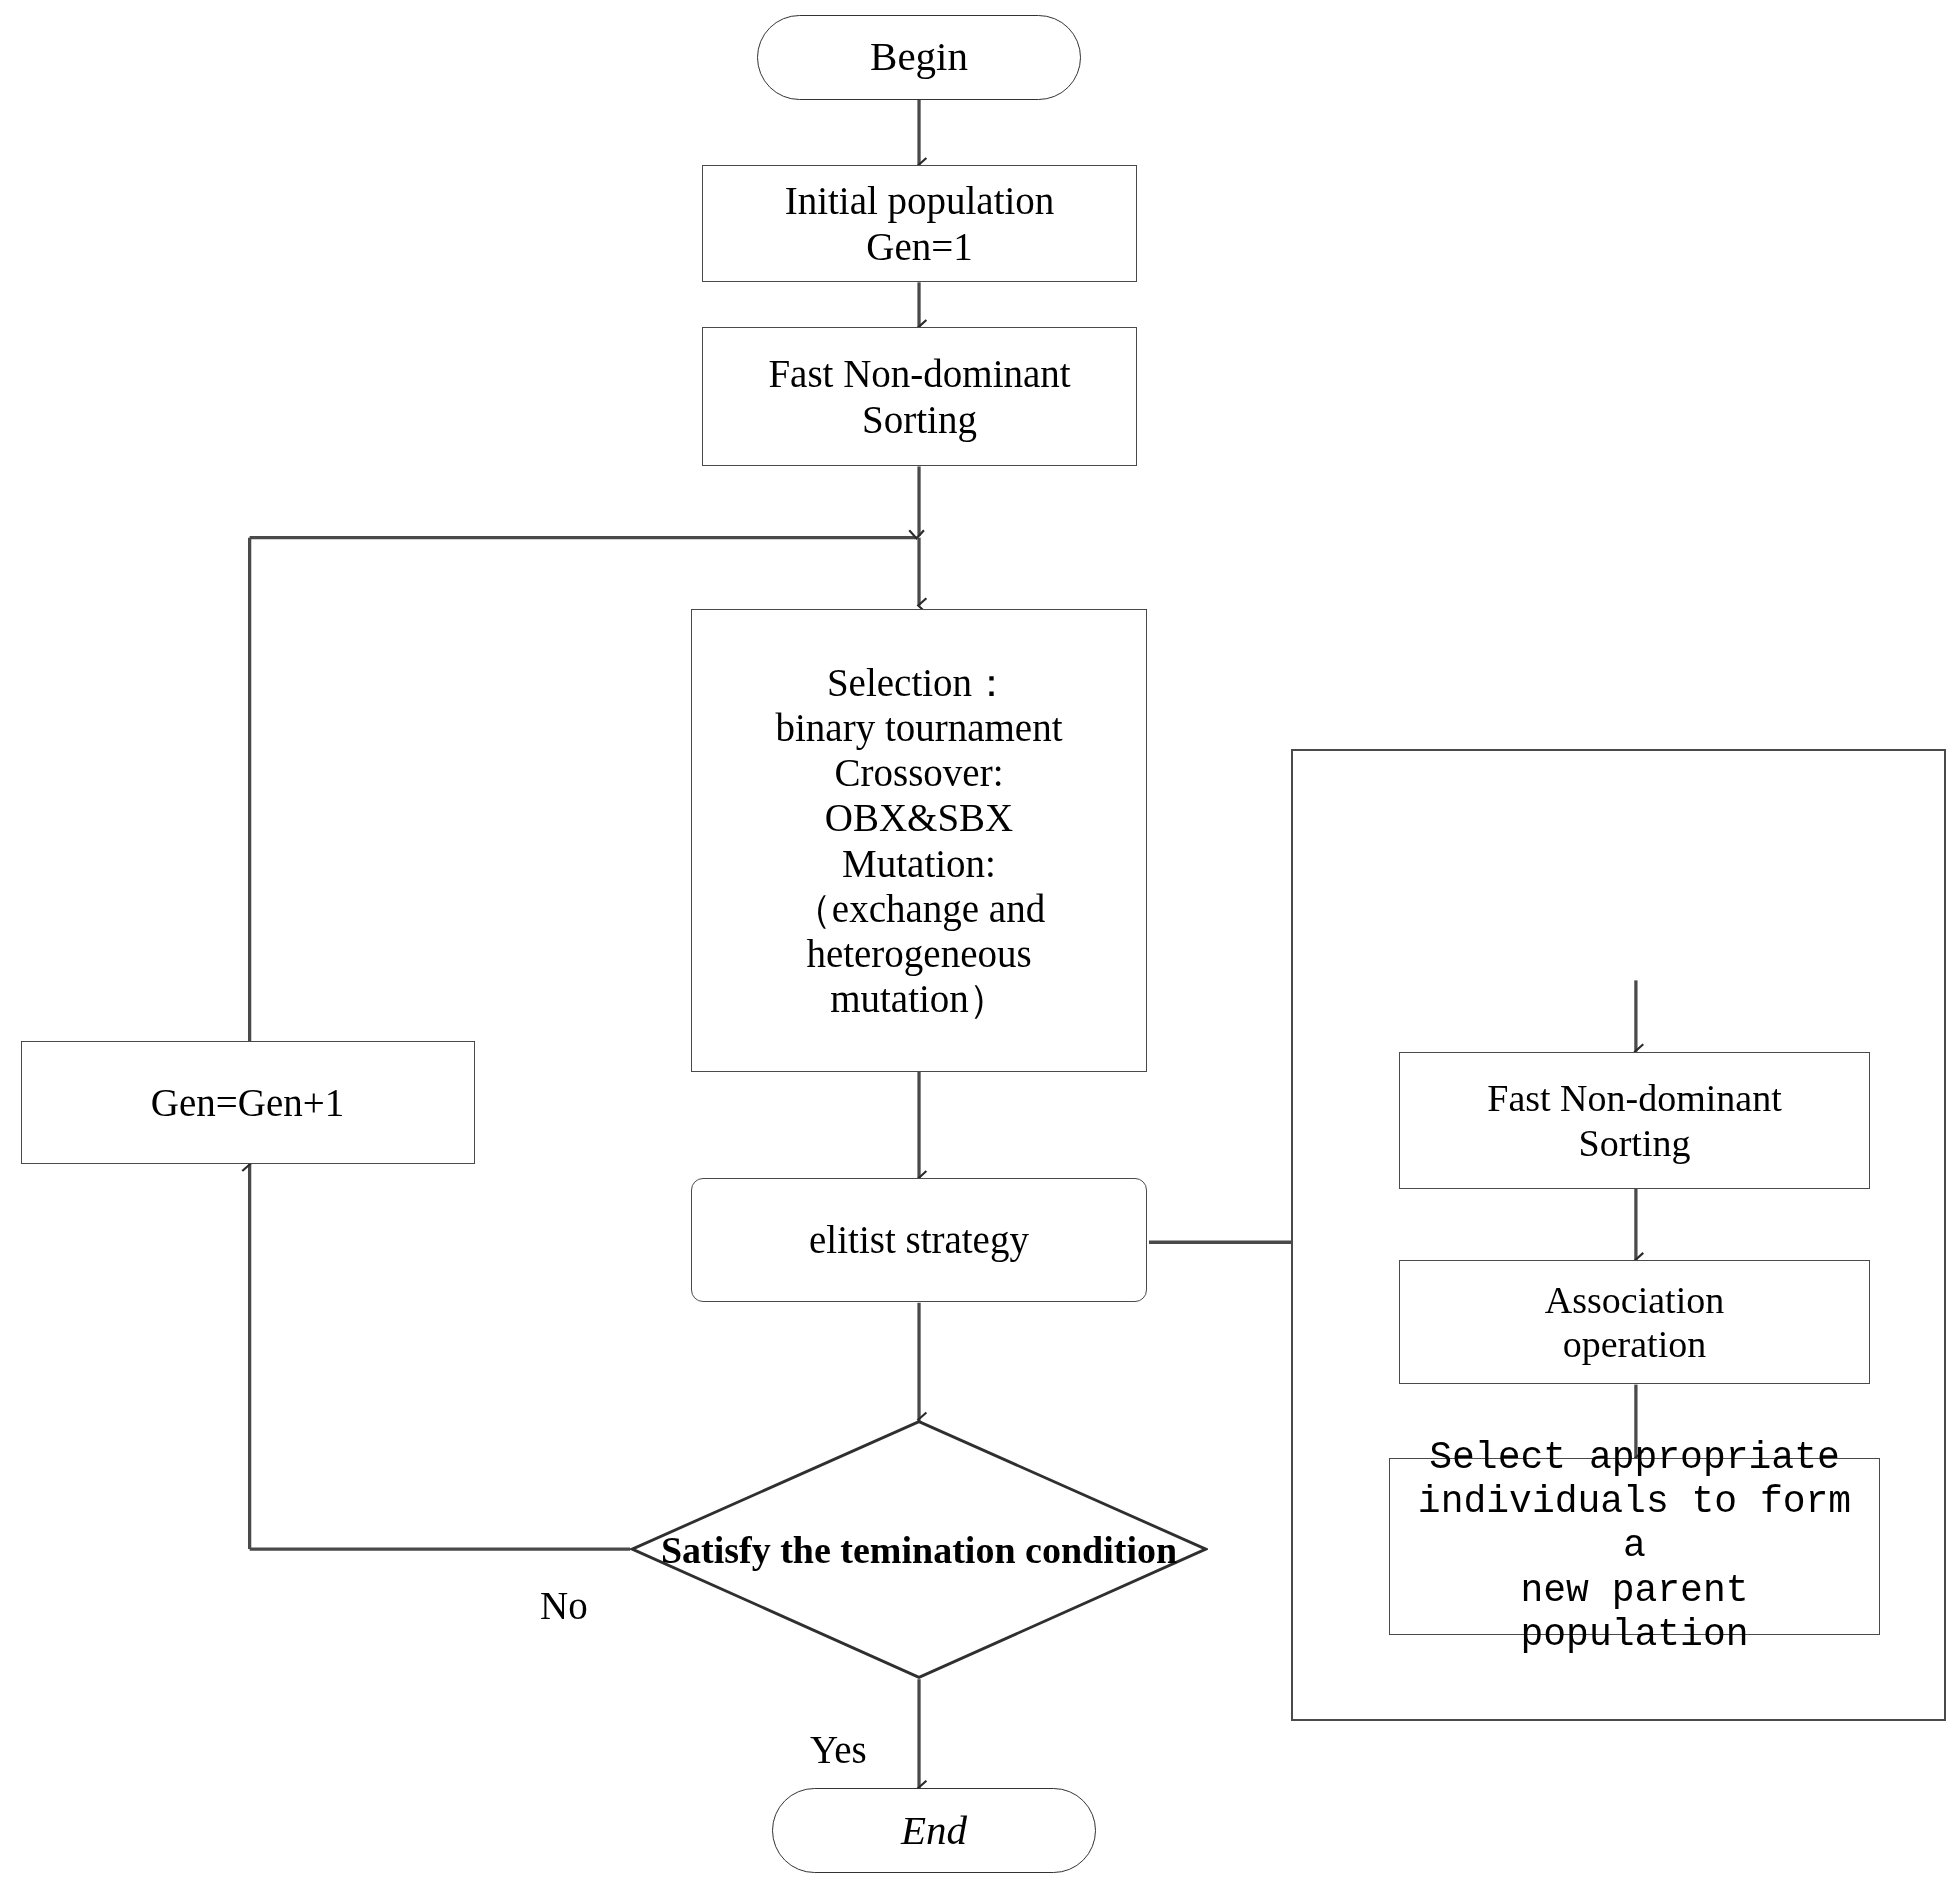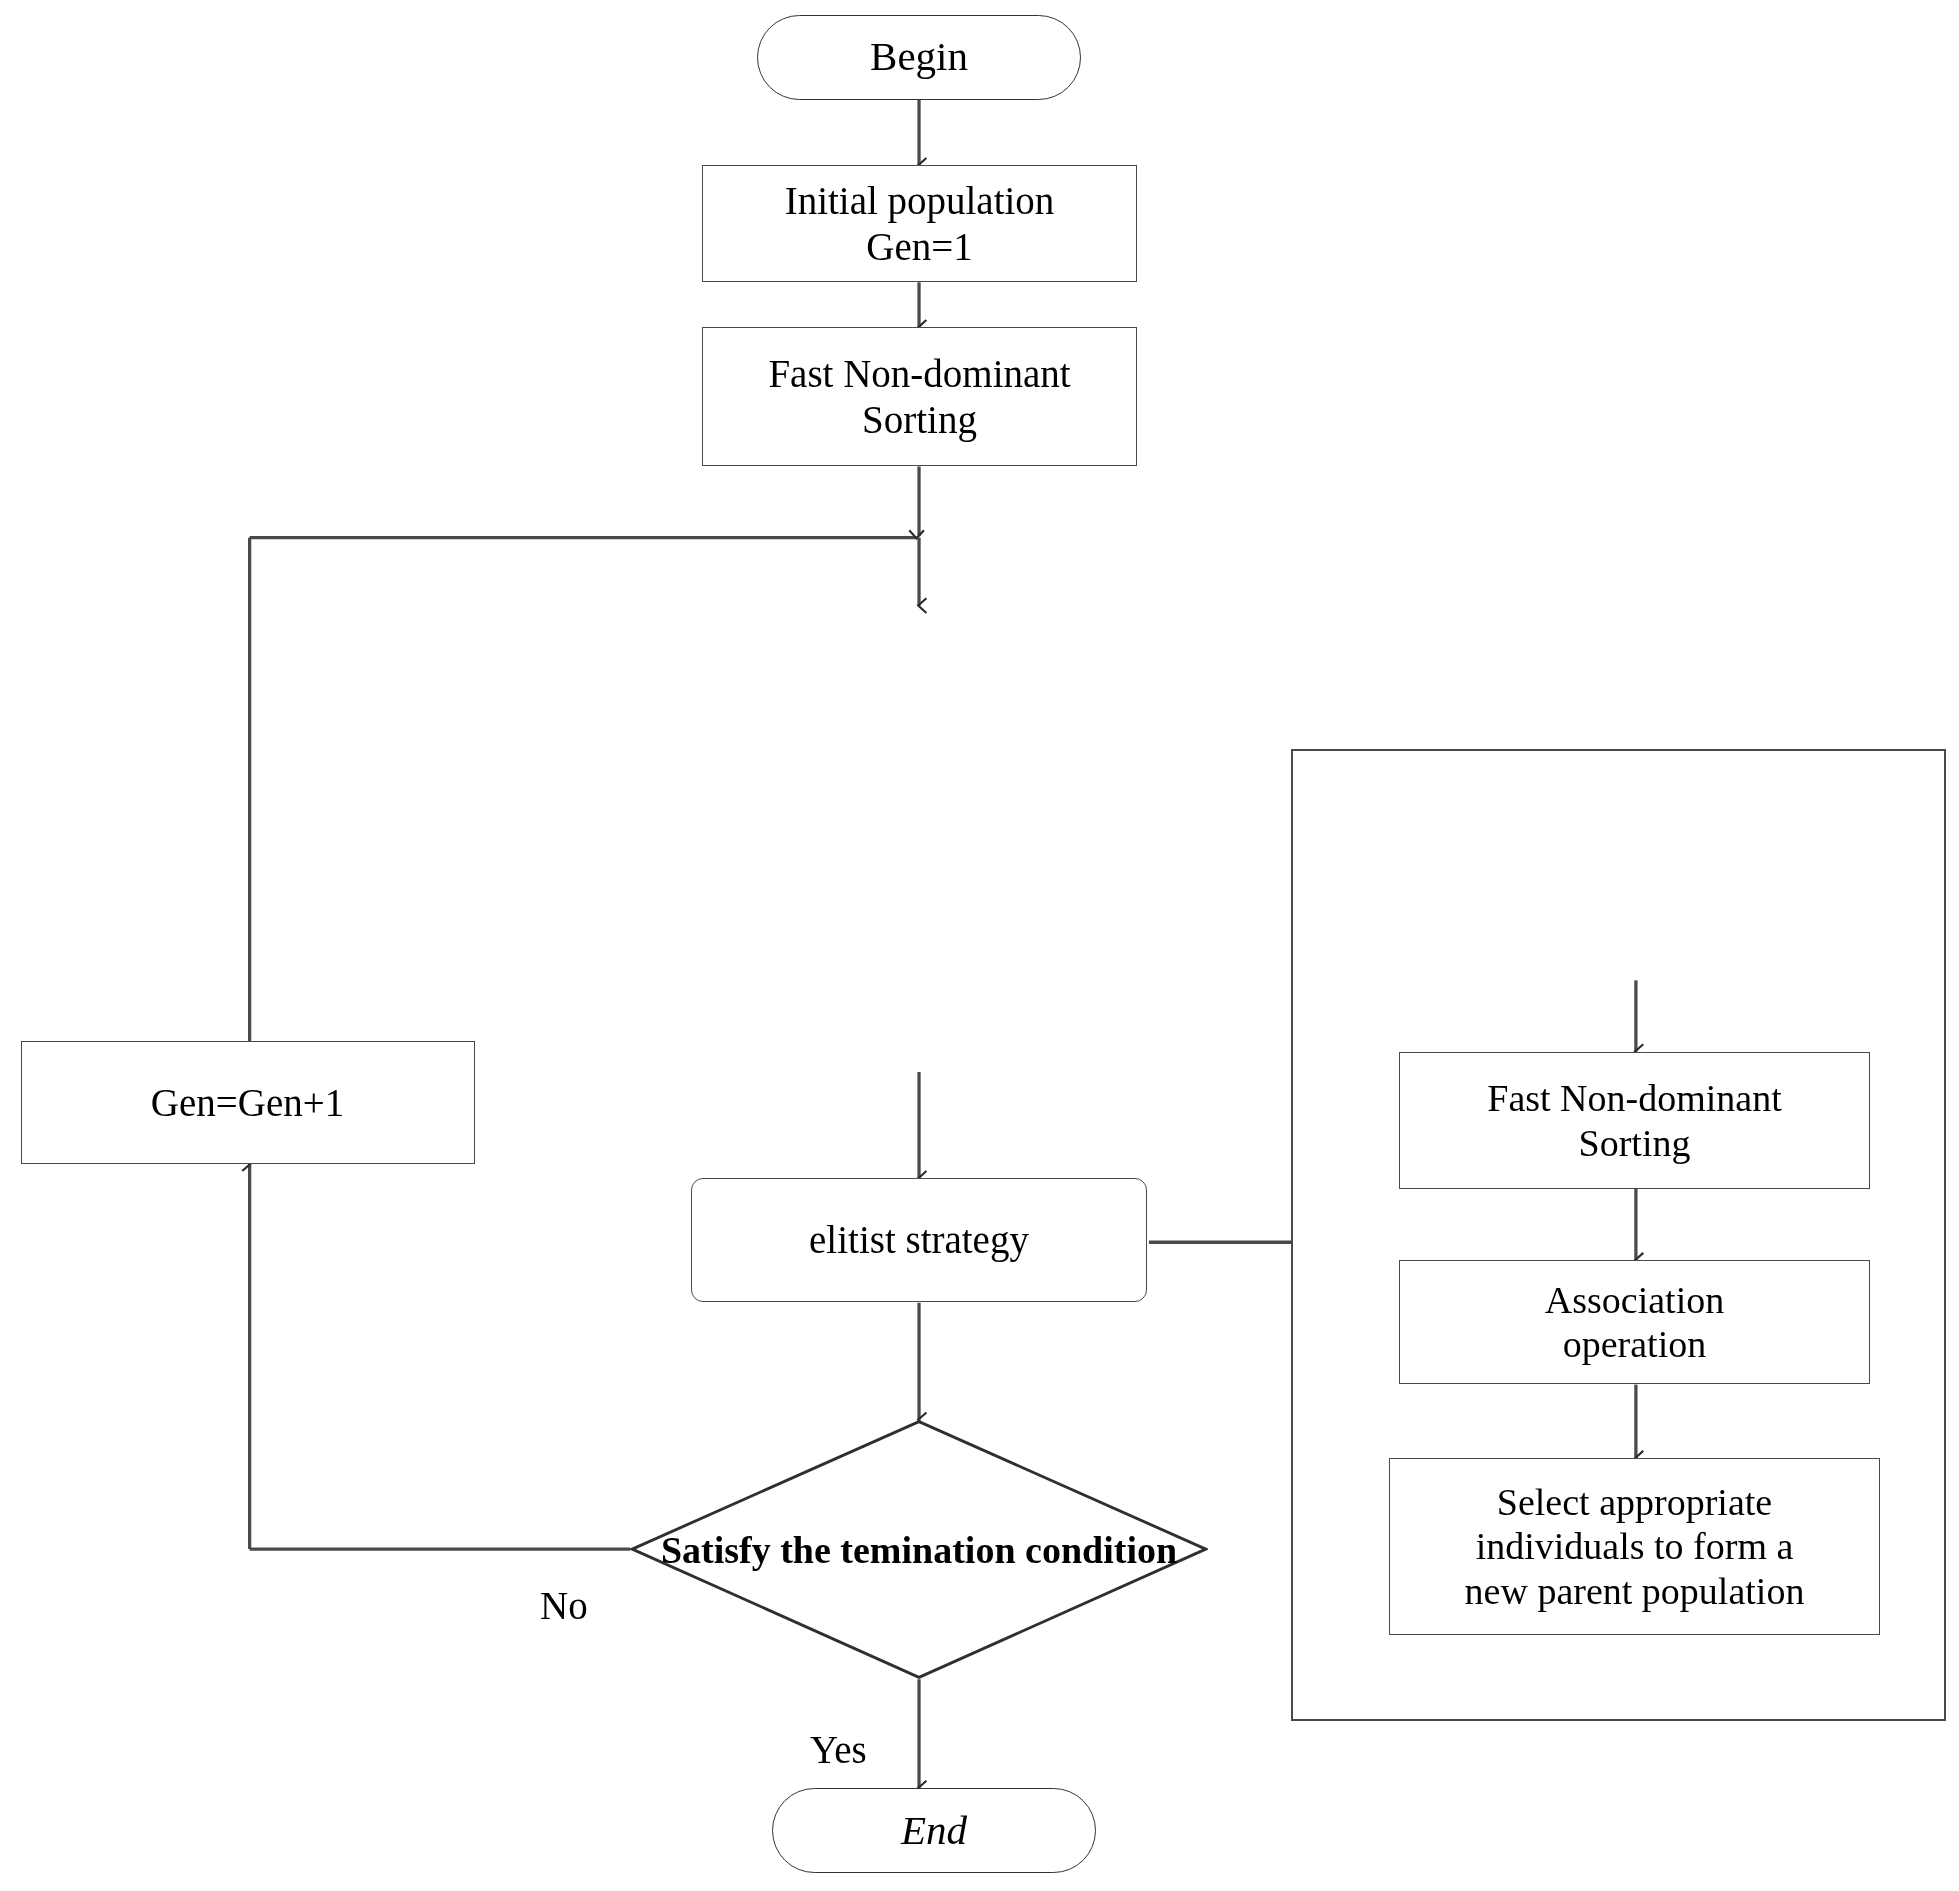--- a/index.html
+++ b/index.html
@@ -119,20 +119,30 @@
   <div class="node proc fs-proc" style="left:702px; top:165px; width:435px; height:117px;">
     <span class="txt">Initial population
 Gen=1</span>
   </div>
 
   <div class="node proc fs-proc" style="left:702px; top:327px; width:435px; height:139px;">
     <span class="txt">Fast Non-dominant
 Sorting</span>
   </div>
 
+  <div class="node proc fs-proc" style="left:691px; top:609px; width:456px; height:463px;">
+    <span class="txt">Selection：
+binary tournament
+Crossover:
+OBX&amp;SBX
+Mutation:
+（exchange and
+heterogeneous
+mutation）</span>
+  </div>
 
   <div class="node proc fs-proc" style="left:691px; top:1178px; width:456px; height:124px;border-radius:12px;">
     <span class="txt">elitist strategy</span>
   </div>
 
   <div style="position:absolute; left:630px; top:1420px; width:578px; height:259px;">
     <svg width="578" height="259" viewBox="0 0 706 317" xmlns="http://www.w3.org/2000/svg" style="position:absolute; left:0; top:0;">
       <polygon points="353,2 704,158 353,315 2,158" fill="#ffffff" stroke="#2f2f2f" stroke-width="3.5"></polygon>
     </svg>
     <div style="position:absolute; left:0; top:0; width:578px; height:259px; display:flex; align-items:center; justify-content:center;">
@@ -153,21 +163,21 @@
   <div class="node proc fs-small" style="left:1399px; top:1052px; width:471px; height:137px;">
     <span class="txt">Fast Non-dominant
 Sorting</span>
   </div>
 
   <div class="node proc fs-small" style="left:1399px; top:1260px; width:471px; height:124px;">
     <span class="txt">Association
 operation</span>
   </div>
 
-  <div class="node proc fs-small" style="left:1389px; top:1458px; width:491px; height:177px;">
+  <div class="node proc fs-small" style="left:1389px; top:1458px; width:491px; height:177px;font-family:Liberation Mono, monospace;">
     <span class="txt">Select appropriate
 individuals to form a
 new parent population</span>
   </div>
 
   <div class="edge-label fs-label" style="left:540px; top:1583px;">No</div>
 
   <div class="edge-label fs-label" style="left:810px; top:1727px;">Yes</div>
 
 </div>

